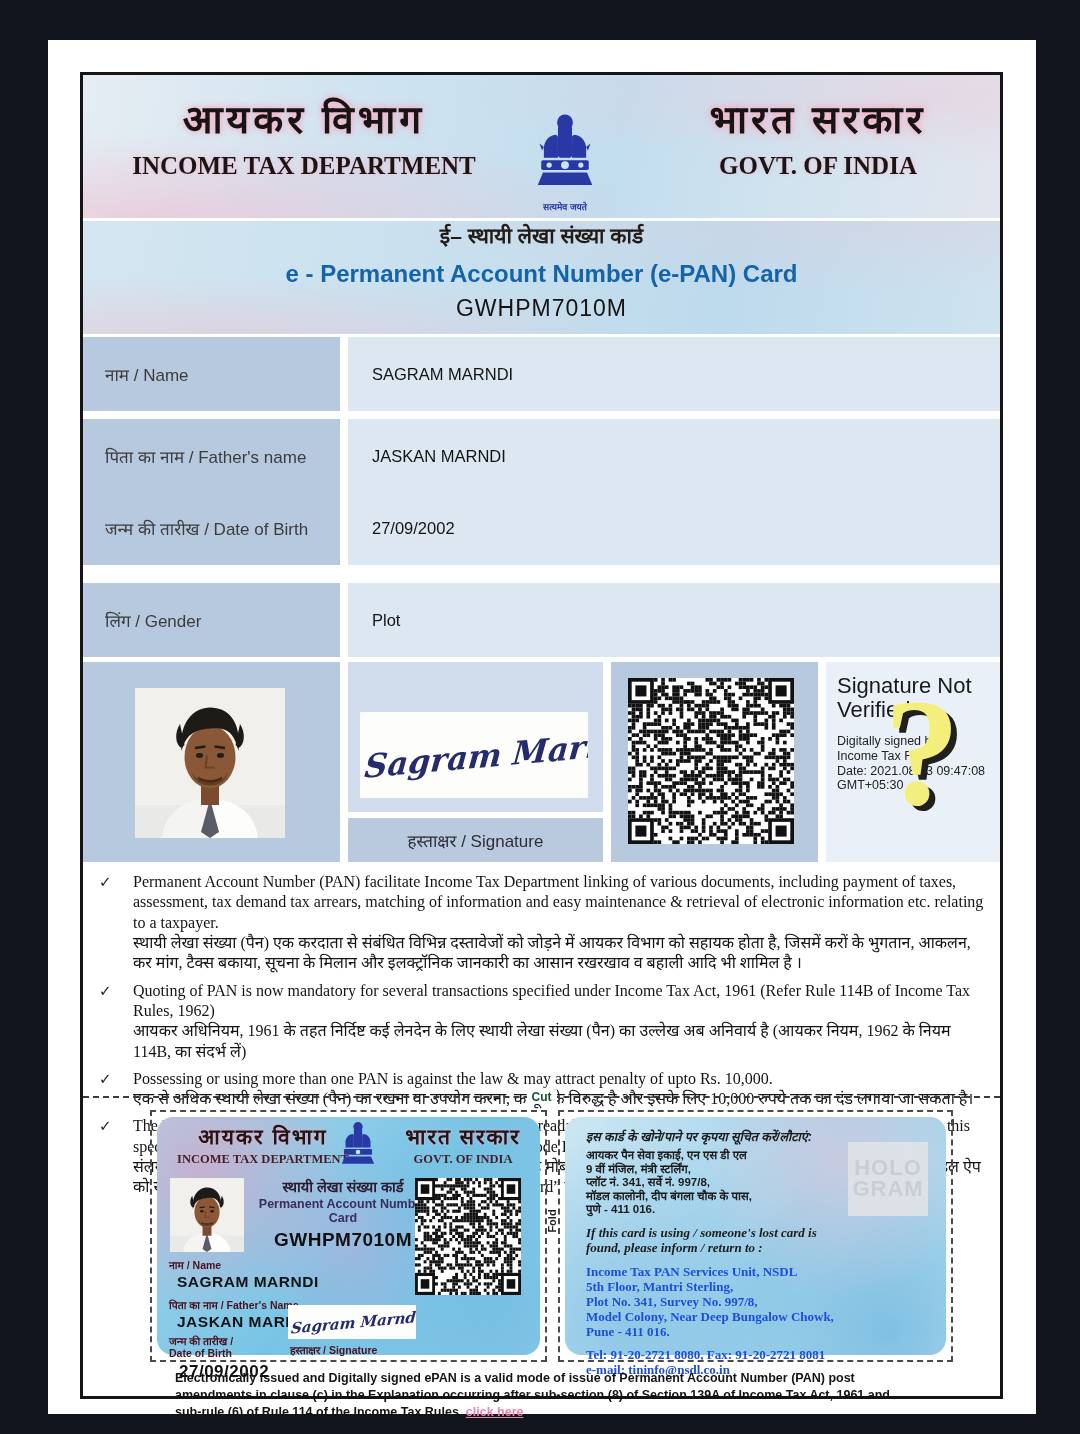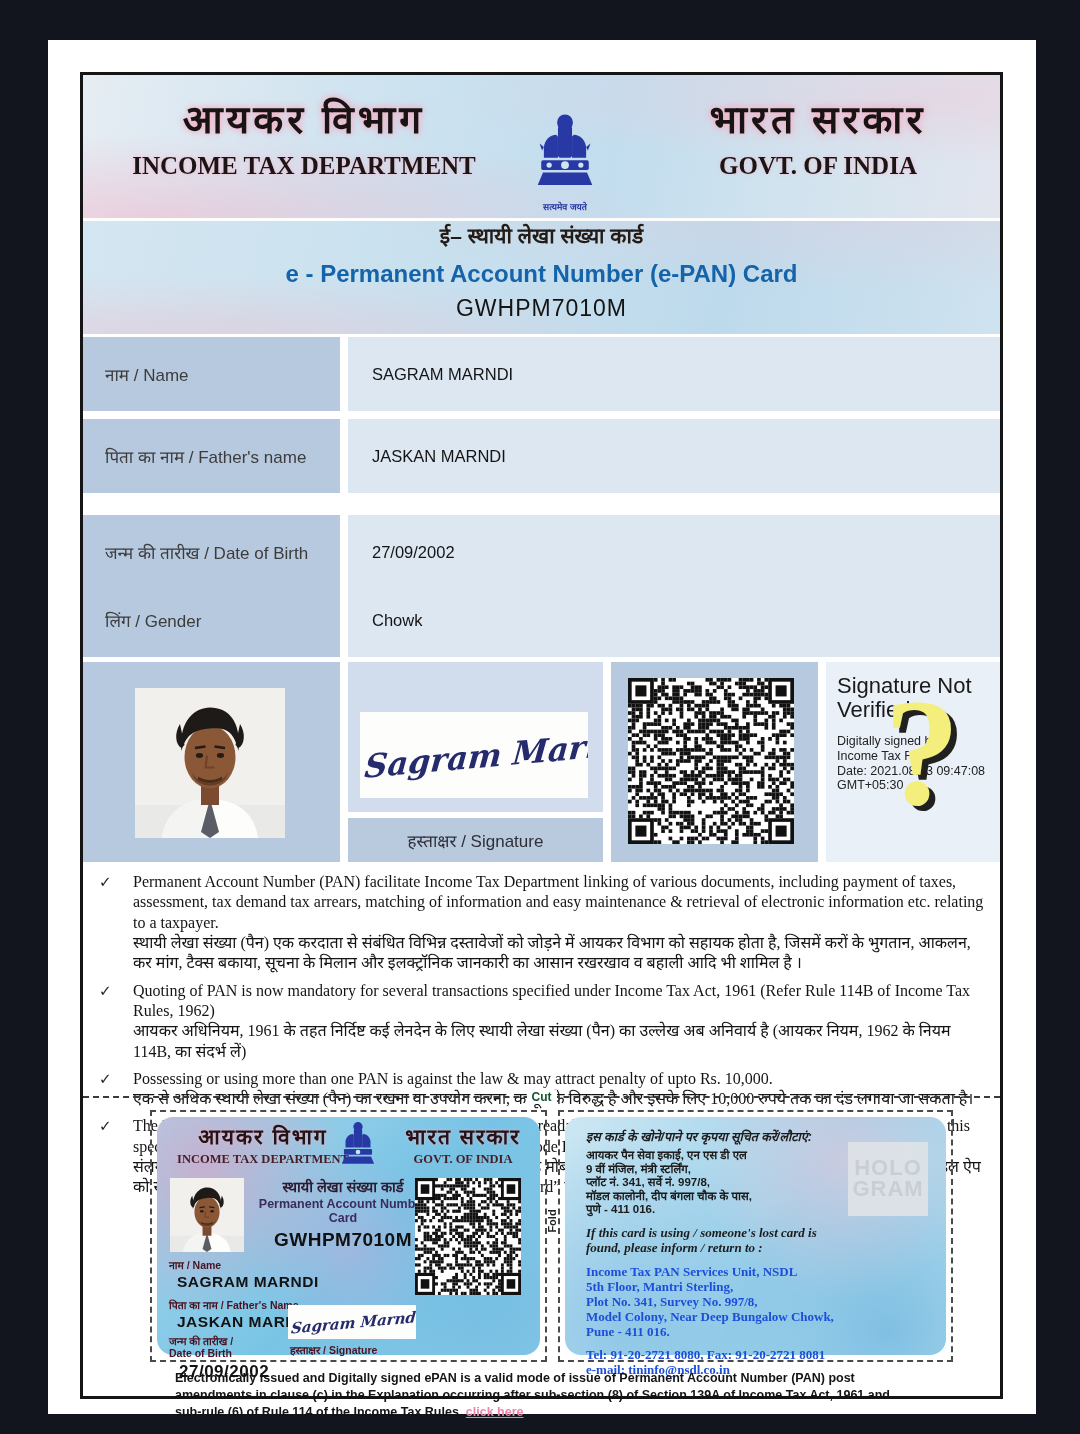--- a/index.html
+++ b/index.html
@@ -167,27 +167,27 @@
     </div>
 
     <div class="frow" style="top:262px;">
       <div class="fcell-label">नाम / Name</div>
       <div class="fcell-value">SAGRAM MARNDI</div>
     </div>
     <div class="frow" style="top:344px;">
       <div class="fcell-label">पिता का नाम / Father's name</div>
       <div class="fcell-value">JASKAN MARNDI</div>
     </div>
-    <div class="frow" style="top:440px;">
+    <div class="frow" style="top:416px;">
       <div class="fcell-label">जन्म की तारीख / Date of Birth</div>
       <div class="fcell-value">27/09/2002</div>
     </div>
     <div class="frow" style="top:508px;">
       <div class="fcell-label">लिंग / Gender</div>
-      <div class="fcell-value">Chowk</div>
+      <div class="fcell-value">Plot</div>
     </div>
 
     <div class="media-row">
       <div class="photo-cell">
         <div class="photo-box" id="photo-main"><svg width="100%" height="100%" viewBox="0 0 100 100" preserveAspectRatio="none" xmlns="http://www.w3.org/2000/svg">
     <rect width="100" height="100" fill="#f1f0ec"></rect>
     <rect x="0" y="78" width="100" height="22" fill="#e9e9e7"></rect>
     <path d="M18 100 C20 84 32 74 50 74 C68 74 80 84 82 100 Z" fill="#fdfdfc"></path>
     <path d="M18 100 C20 84 32 74 50 74 L50 100 Z" fill="#f4f4f2"></path>
     <path d="M44 96 L50 74 L56 96 L50 100 Z" fill="#5a5d66"></path>

